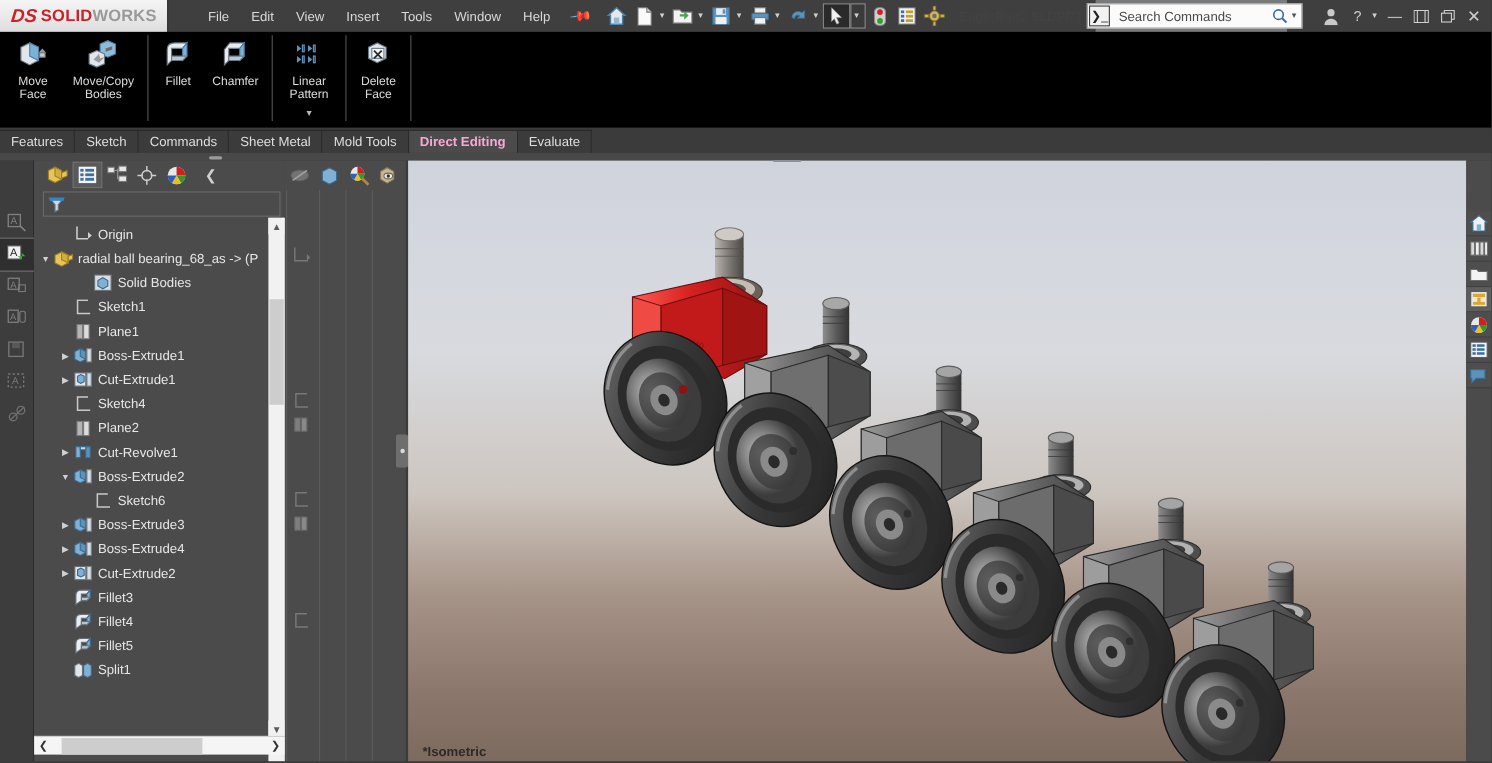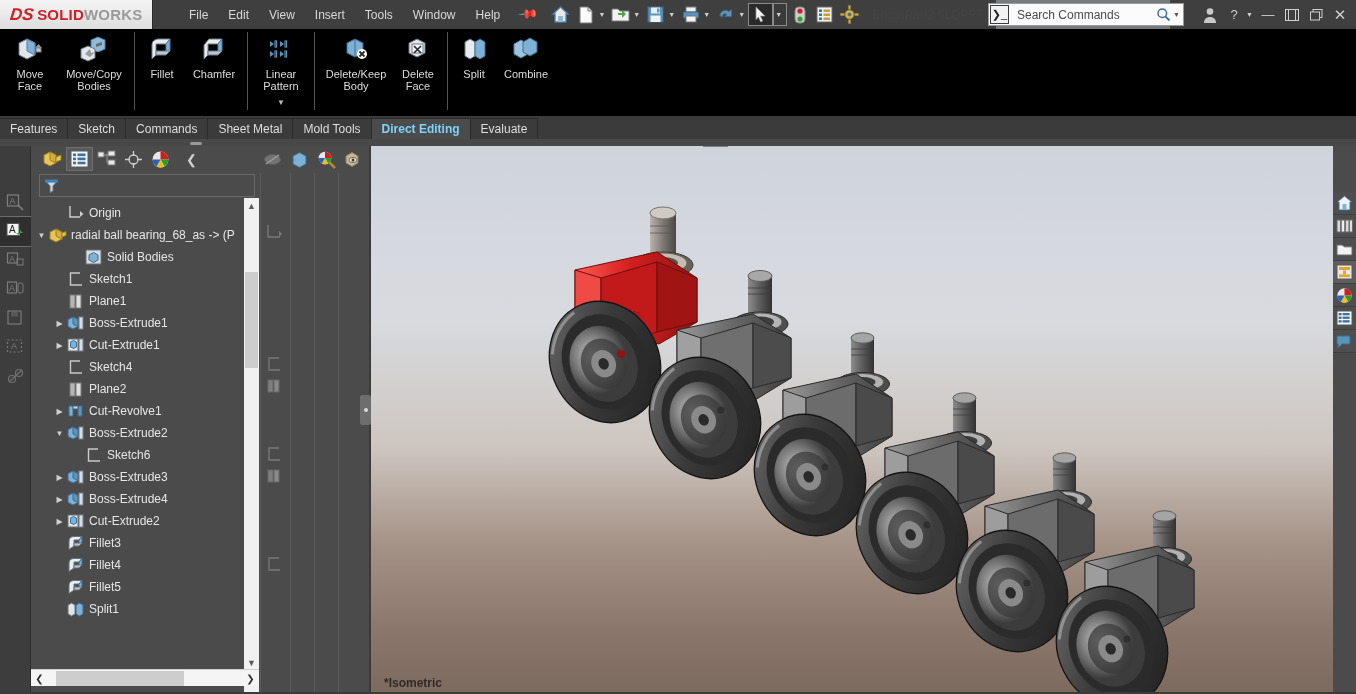--- a/index.html
+++ b/index.html
@@ -96,21 +96,21 @@
   .tabbar {
     position: absolute; top: 118px; left: 0; width: 1356px; height: 21px;
     display: flex; align-items: flex-end;
   }
   .tab {
     height: 21px; padding: 0 10px; background: #3b3b3b; color: #dedede;
     font-size: 12px; display: flex; align-items: center;
     border-right: 1px solid #2a2a2a; border-top: 1px solid #2a2a2a;
     cursor: default;
   }
-  .tab.active { background: #4b4b4b; color: #7dd3fc; font-weight: bold; }
+  .tab.active { background: #4b4b4b; color: #f9a8d4; font-weight: bold; }
   .tabfill { flex: 1; height: 21px; background: #3b3b3b; }
 
   
   .divstrip {
     position: absolute; top: 139px; left: 0; width: 1356px; height: 7px; background: #484848;
   }
   .grip {
     position: absolute; top: 142px; left: 190px; width: 12px; height: 3px;
     background: #9a9a9a; border-radius: 2px;
   }
@@ -463,66 +463,34 @@
               </svg>
           </div>
           <div class="rlabel">Linear
 Pattern</div>
           <div class="rcaret">▼</div>
         </div>
       </div>
       <div class="rsep"></div>
 
       <div class="rgroup">
-        <div class="rbtn" style="min-width:74px;">
-          <div class="rico">
-            <svg width="30" height="28" viewBox="0 0 30 28">
-                <path d="M6 8l8-4 8 4v10l-8 4-8-4z" fill="#7fb0d6" stroke="#3d6b8c"></path>
-                <path d="M14 4v18" stroke="#3d6b8c" fill="none"></path>
-                <circle cx="21" cy="19" r="5" fill="#fff"></circle>
-                <path d="M18.5 16.5l5 5M23.5 16.5l-5 5" stroke="#2b2b2b" stroke-width="1.8"></path>
-              </svg>
-          </div>
-          <div class="rlabel">Delete/Keep
-Body</div>
-        </div>
         <div class="rbtn" style="min-width:50px;">
           <div class="rico">
             <svg width="30" height="28" viewBox="0 0 30 28">
                 <path d="M6 8l8-4 8 4v10l-8 4-8-4z" fill="#dfe6ec" stroke="#6c7a86"></path>
                 <rect x="9" y="9" width="11" height="9" fill="#f5f8fa" stroke="#6c7a86"></rect>
                 <path d="M11 11l7 7M18 11l-7 7" stroke="#2b2b2b" stroke-width="1.7"></path>
               </svg>
           </div>
           <div class="rlabel">Delete
 Face</div>
         </div>
       </div>
       <div class="rsep"></div>
 
-      <div class="rgroup">
-        <div class="rbtn" style="min-width:42px;">
-          <div class="rico">
-            <svg width="28" height="28" viewBox="0 0 28 28">
-                <path d="M5 7l5-3 5 3v14l-5 3-5-3z" fill="#e7ecf0" stroke="#6c7a86"></path>
-                <path d="M15 7l5-3 5 3v14l-5 3-5-3z" fill="#7fb0d6" stroke="#3d6b8c"></path>
-              </svg>
-          </div>
-          <div class="rlabel">Split</div>
-        </div>
-        <div class="rbtn" style="min-width:60px;">
-          <div class="rico">
-            <svg width="30" height="28" viewBox="0 0 30 28">
-                <path d="M3 9l7-4 7 4v10l-7 4-7-4z" fill="#9ec4dd" stroke="#4a7fa8"></path>
-                <path d="M12 7l7-4 7 4v10l-7 4-7-4z" fill="#7fb0d6" stroke="#3d6b8c"></path>
-              </svg>
-          </div>
-          <div class="rlabel">Combine</div>
-        </div>
-      </div>
 
     </div>
   </div>
 
   <div class="tabbar">
     <div class="tab">Features</div>
     <div class="tab">Sketch</div>
     <div class="tab">Commands</div>
     <div class="tab">Sheet Metal</div>
     <div class="tab">Mold Tools</div>

